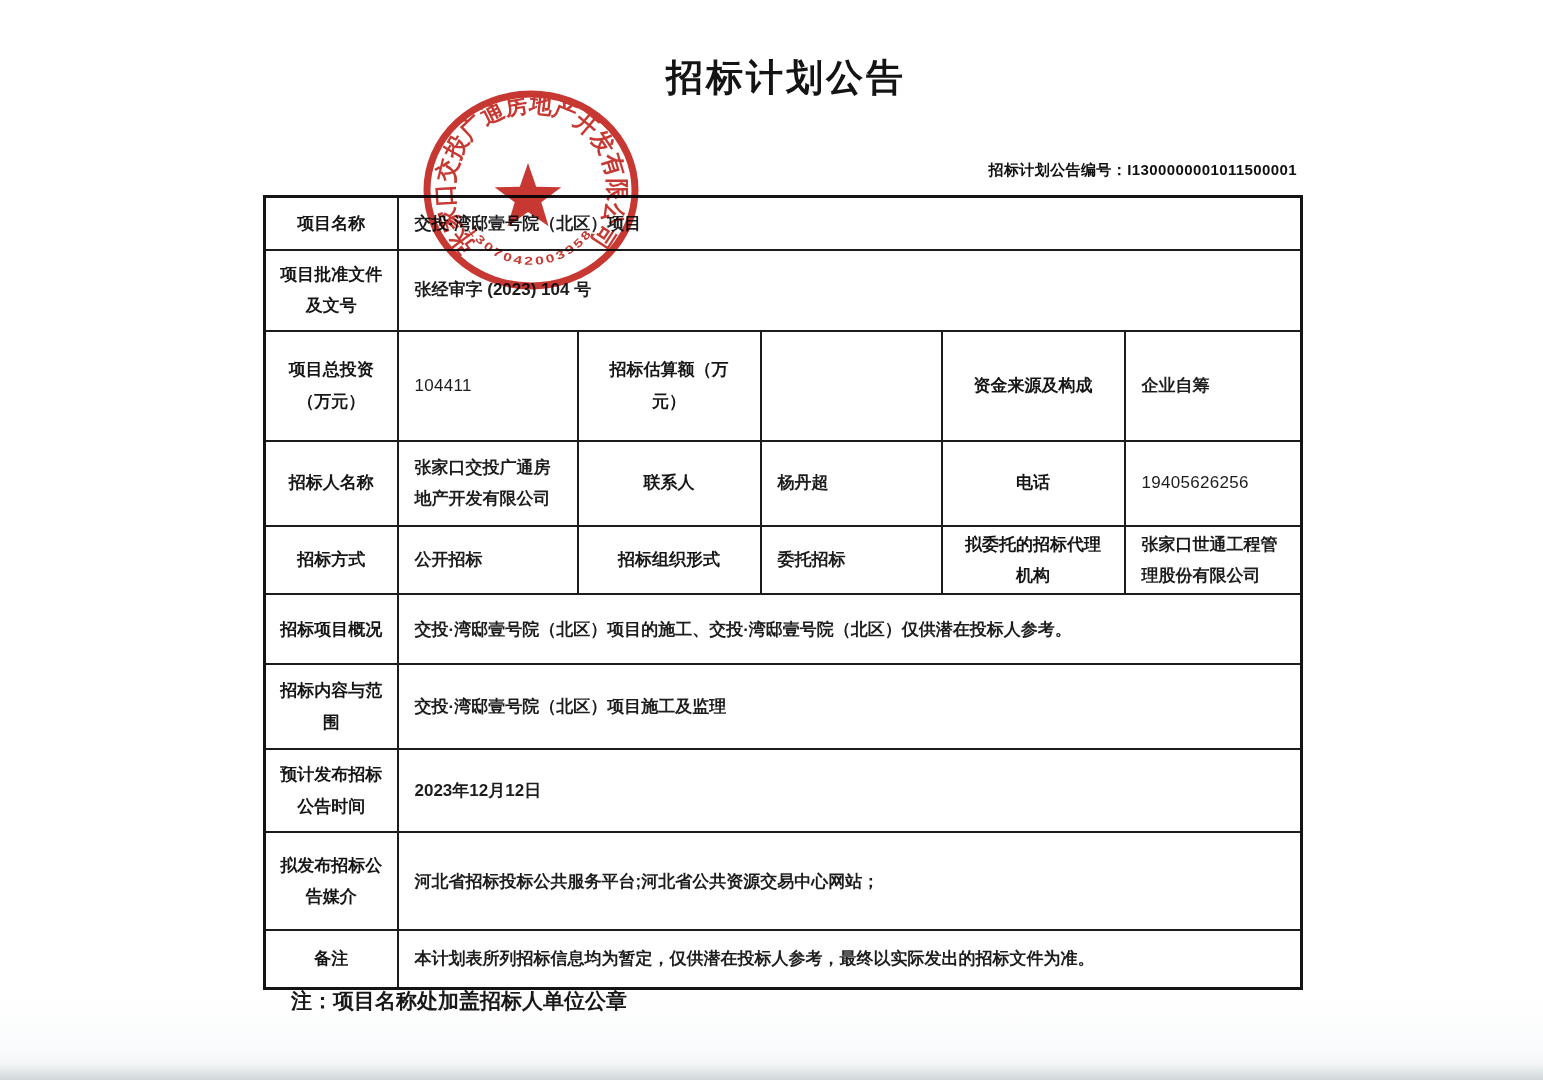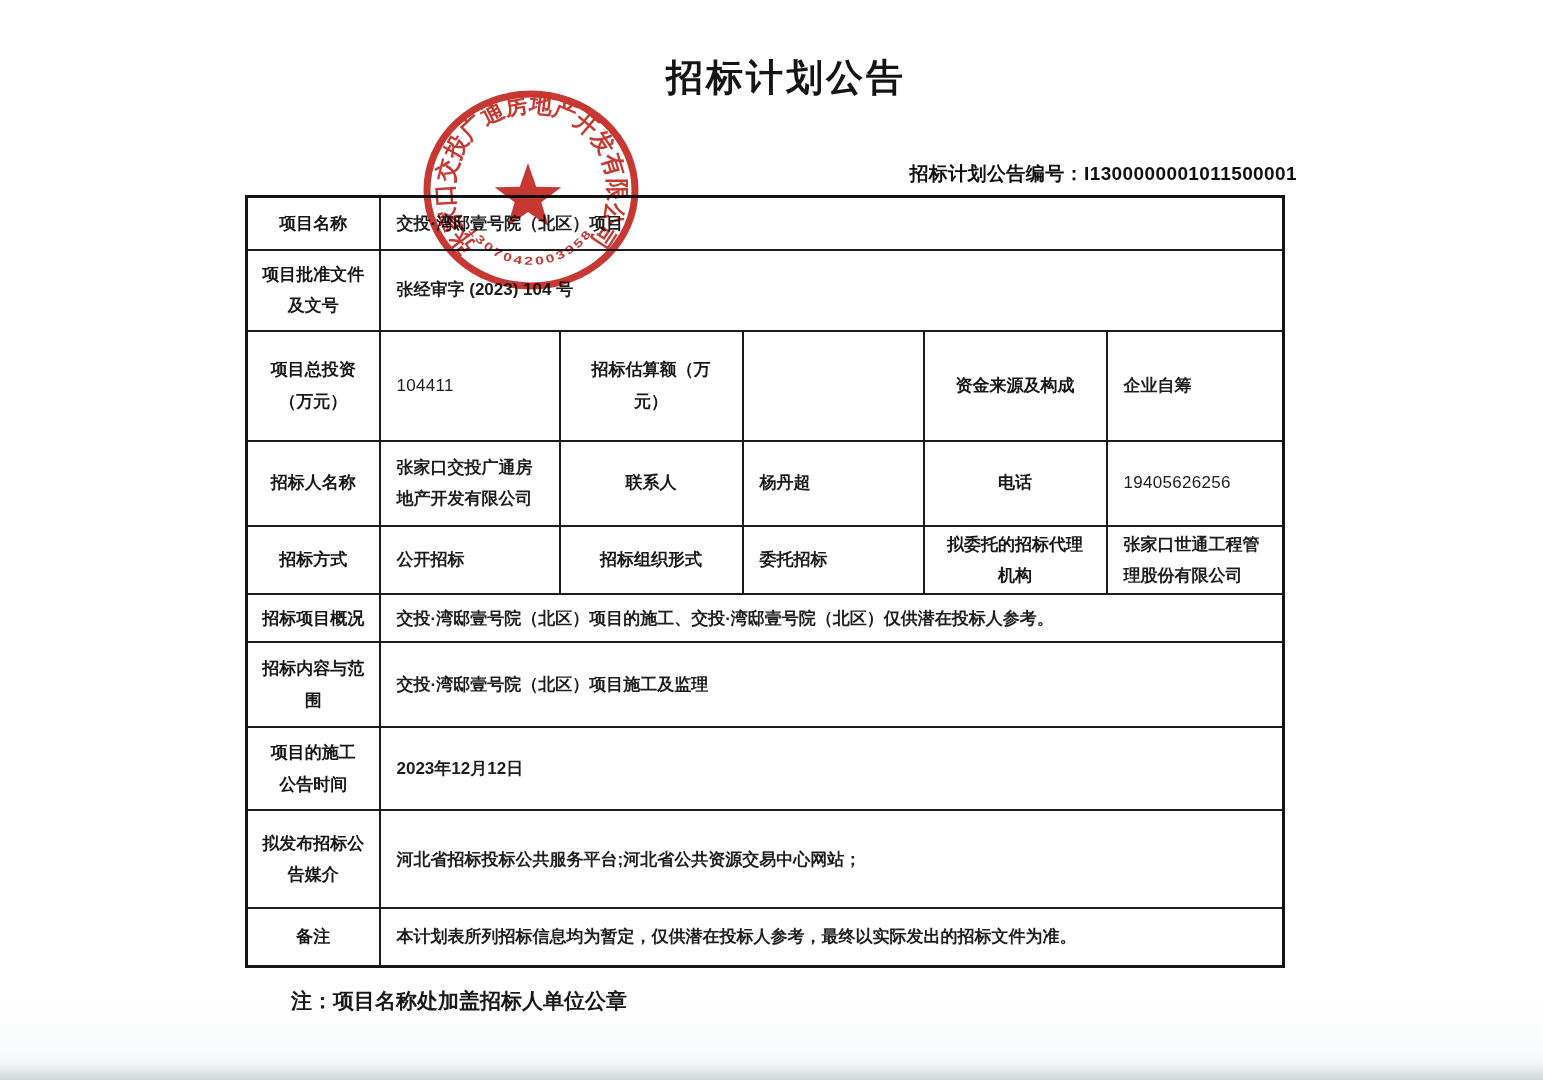--- a/index.html
+++ b/index.html
@@ -15,25 +15,25 @@
     background:linear-gradient(180deg,#ffffff 0%,#ffffff 92%,#fafbfc 97%,#eef1f3 100%);
   }
   .doc-title {
     position:absolute; top:53px; left:786px; transform:translateX(-50%);
     font-size:37px; font-weight:bold; letter-spacing:3px; white-space:nowrap;
     color:#141414;
     text-align:right;
   }
   .notice-line {
     position:absolute; top:161px; left:263px; width:1034px;
-    text-align:right; font-size:19px; font-weight:bold; letter-spacing:.4px;
+    text-align:right; font-size:15px; font-weight:bold; letter-spacing:.4px;
     color:#101010;
   }
   table.main {
-    position:absolute; top:195px; left:245px; width:1037px;
+    position:absolute; top:195px; left:263px; width:1037px;
     border-collapse:collapse; table-layout:fixed;
     border:3px solid #141414;
   }
   table.main td {
     border:2px solid #1c1c1c;
     vertical-align:middle;
     white-space:pre-line;
     font-size:17px; line-height:1.85;
     overflow:hidden;
   }
@@ -105,31 +105,31 @@
       <tr style="height:60px">
         <td class="lbl">招标方式</td>
         <td class="val">公开招标</td>
         <td class="lbl">招标组织形式</td>
         <td class="val">委托招标</td>
         <td class="lbl">拟委托的招标代理
 机构</td>
         <td class="val">张家口世通工程管
 理股份有限公司</td>
       </tr>
-      <tr style="height:48px">
+      <tr style="height:70px">
         <td class="lbl">招标项目概况</td>
         <td class="val" colspan="5">交投·湾邸壹号院（北区）项目的施工、交投·湾邸壹号院（北区）仅供潜在投标人参考。</td>
       </tr>
       <tr style="height:85px">
         <td class="lbl">招标内容与范
 围</td>
         <td class="val" colspan="5">交投·湾邸壹号院（北区）项目施工及监理</td>
       </tr>
       <tr style="height:83px">
-        <td class="lbl">项目的施工
+        <td class="lbl">预计发布招标
 公告时间</td>
         <td class="val" colspan="5">2023年12月12日</td>
       </tr>
       <tr style="height:98px">
         <td class="lbl">拟发布招标公
 告媒介</td>
         <td class="val" colspan="5">河北省招标投标公共服务平台;河北省公共资源交易中心网站；</td>
       </tr>
       <tr style="height:58px">
         <td class="lbl">备注</td>

